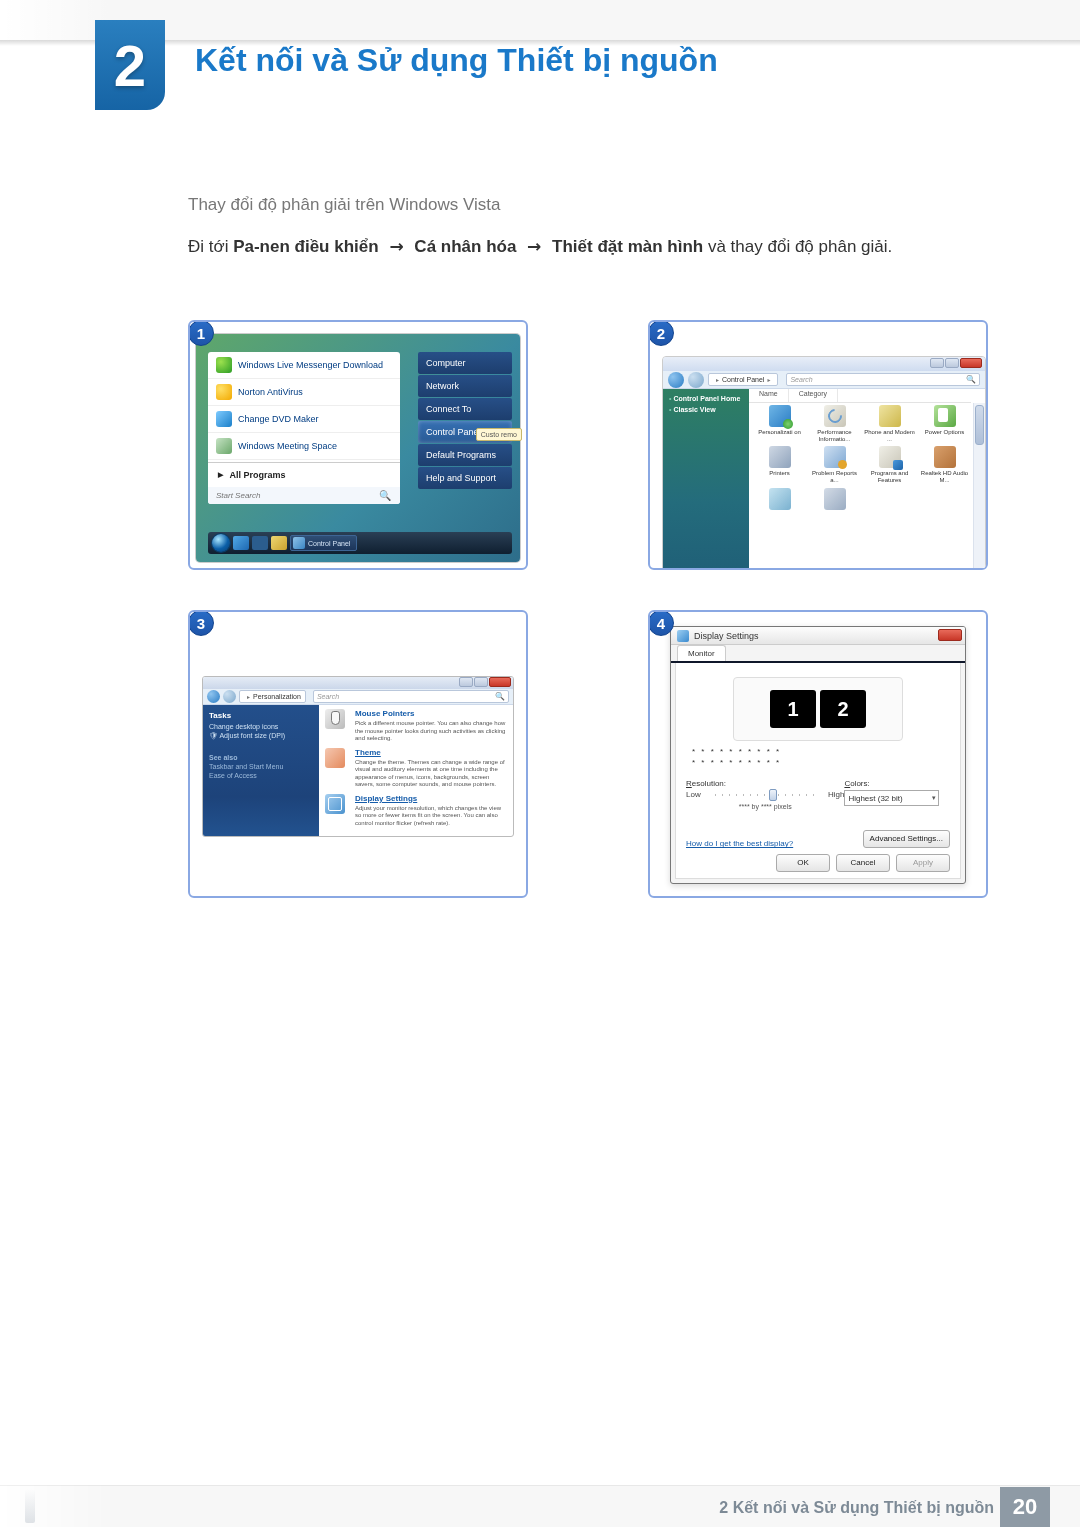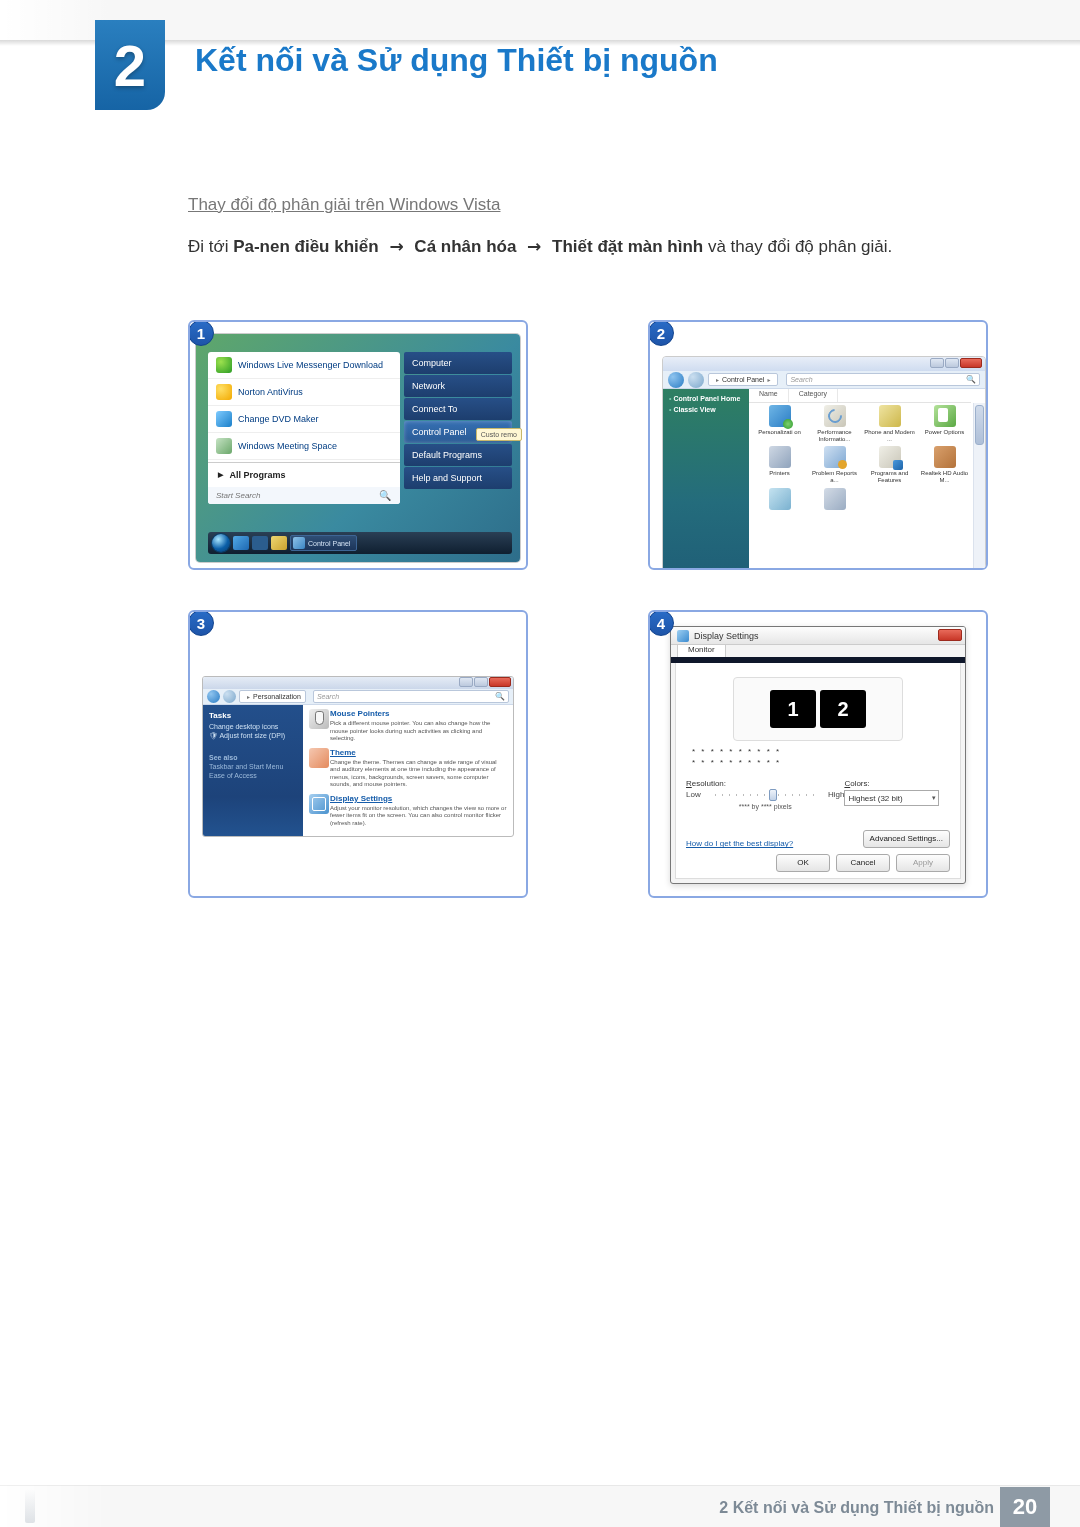--- a/index.html
+++ b/index.html
@@ -15,21 +15,21 @@
   }
 
   .chnum { position:absolute; top:20px; left:95px; width:70px; height:90px;
     background:linear-gradient(to bottom,#2a7fbf 0%, #1664a5 100%); border-bottom-right-radius:18px;
     display:flex; align-items:center; justify-content:center; color:#fff; font-size:58px; font-weight:bold;
     text-shadow:0 2px 4px rgba(0,0,0,0.3);
   }
   .chtitle { position:absolute; top:42px; left:195px; font-size:32px; font-weight:bold; color:#1a79c9; }
 
   .body-col { position:absolute; top:195px; left:188px; right:92px; }
-  .subhead { color:#777; font-size:17px; margin-bottom:18px;text-decoration:underline; }
+  .subhead { color:#777; font-size:17px; margin-bottom:18px; }
   .instr { color:#333; font-size:17px; line-height:1.6; margin-bottom:60px; }
   .instr .bold { font-weight:bold; }
   .instr .arrow { font-family:"DejaVu Sans","Segoe UI Symbol",sans-serif; padding:0 6px; }
 
   .shots { position:relative; width:100%; }
   .shot-row { display:flex; justify-content:space-between; margin-bottom:40px; }
   .shot { width:340px; height:250px; border:2px solid #8aa8e3; border-radius:6px; position:relative; background:#fff; overflow:hidden; }
   .shot-tall { height:288px; }
   .badge { position:absolute; top:-2px; left:-2px; width:26px; height:26px; border-radius:50%;
     background:linear-gradient(to bottom,#296cc7,#1d54a8); border:1px solid #11428d;
@@ -50,21 +50,21 @@
   .c-nav { background:radial-gradient(circle at 30% 30%,#ffe066,#f2a900); }
   .c-dvd { background:linear-gradient(135deg,#7ecbff,#1a7fc9); }
   .c-meet { background:linear-gradient(135deg,#c6e3c4,#6aa76a); }
   .s1-sep { height:1px; background:#ccc; margin:2px 0; }
   .s1-allp { padding:5px 10px; font-size:9px; font-weight:bold; color:#222; display:flex; align-items:center; }
   .s1-allp::before { content:"▶"; font-size:7px; margin-right:6px; }
   .s1-search { margin-top:2px; background:#f3f7fc; padding:3px 8px; display:flex; align-items:center; }
   .s1-search input { flex:1; border:none; background:transparent; font-size:8px; font-style:italic; color:#888; outline:none; }
   .s1-search .mag { font-size:10px; color:#3a78c8; }
 
-  .s1-right { position:absolute; top:18px; right:8px; width:108px; }
+  .s1-right { position:absolute; top:18px; right:8px; width:94px; }
   .s1-rbtn { background:linear-gradient(to bottom,#274f87,#1d3e6e); color:#fff; font-size:9px; padding:6px 8px; margin-bottom:1px; border-radius:2px; }
   .s1-rbtn.sel { background:linear-gradient(to bottom,#3670b3,#295a94); box-shadow:inset 0 0 4px rgba(255,255,255,0.3); }
   .s1-tip { position:absolute; top:94px; right:-2px; background:#fff7d4; border:1px solid #c9b86a; font-size:7px; padding:2px 4px; color:#555; border-radius:2px; z-index:20; }
 
   .s1-task { position:absolute; left:12px; right:8px; bottom:8px; height:22px;
     background:linear-gradient(to bottom,#2a3f55,#0f1f30); border-radius:3px; display:flex; align-items:center; padding:0 4px; gap:3px; }
   .vistaorb { width:18px; height:18px; border-radius:50%;
     background:radial-gradient(circle at 35% 30%,#a9e6ff,#0b5fa8 55%,#063a6b); box-shadow:0 0 0 1px #0a3c66; }
   .tbi { width:16px; height:14px; border-radius:2px; background:#2b5d8e; }
   .tbi.ie { background:linear-gradient(135deg,#52a9e6,#1d68b2); }
@@ -114,43 +114,43 @@
   .w7-scroll .thumb { position:absolute; left:1px; right:1px; top:2px; height:40px; background:linear-gradient(#cfdaea,#aebfd8); border:1px solid #9cb0cc; border-radius:3px;}
   .half-row { filter:blur(0.3px); opacity:0.9; }
 
   
   .s3pad { position:absolute; inset:18px 12px 12px 12px; }
   .s3win { border:1px solid #bbb; border-radius:3px; overflow:hidden; background:#fff; margin-top:46px; }
   .s3-title { height:12px; background:linear-gradient(#e5ecf6,#cbd7ea); position:relative; }
   .s3-title .w7-btns { right:2px; top:0; }
   .s3-addr { height:16px; background:#e6eff8; display:flex; align-items:center; padding:0 4px; gap:3px; border-bottom:1px solid #cdd9ea;}
   .s3-body { display:flex; min-height:112px; }
-  .s3-side { width:100px; background:linear-gradient(to bottom,#234f8b 0%, #1d437a 70%, #22528f 100%); padding:6px 6px; }
+  .s3-side { width:116px; background:linear-gradient(to bottom,#234f8b 0%, #1d437a 70%, #22528f 100%); padding:6px 6px; }
   .s3-side h5 { font-size:8px; font-weight:bold; color:#fff; margin-bottom:3px; }
   .s3-side .lnk { font-size:7px; color:#cde0f3; display:block; margin-bottom:2px; }
   .s3-side .lnk.muted { color:#9bb9da; }
   .s3-side .grp2 { margin-top:14px; }
   .s3-main { flex:1; padding:4px 6px; font-size:6.5px; color:#444; line-height:1.25; }
-  .s3-main .sec { display:flex; gap:1px; margin-bottom:5px; }
+  .s3-main .sec { display:flex; gap:10px; margin-bottom:5px; }
   .mp-ic { width:20px; height:20px; flex:0 0 20px; border-radius:3px; }
   .mp-mouse { background:linear-gradient(135deg,#eee,#bbb); position:relative;}
   .mp-mouse::after{content:"";position:absolute;left:6px;top:2px;width:7px;height:12px;border:1px solid #777;border-radius:5px 5px 8px 8px;background:#f7f7f7;}
   .mp-theme { background:linear-gradient(135deg,#f5c8b1,#e48a5d);}
   .mp-disp  { background:linear-gradient(135deg,#a6cff0,#4a92ce); position:relative;}
   .mp-disp::after{content:"";position:absolute;inset:3px;border:1px solid #fff;border-radius:2px;}
   .sec h6 { font-size:8px; color:#155caa; margin-bottom:1px; }
   .sec h6 a { color:#155caa; text-decoration:underline; }
   .sec p { font-size:6px; color:#555; }
 
   
   .dlg { position:absolute; top:14px; left:20px; right:20px; bottom:12px; border:1px solid #777; border-radius:3px; background:#f4f4f4; box-shadow:0 2px 6px rgba(0,0,0,0.15); overflow:hidden;}
   .dlg-title { height:18px; background:linear-gradient(#fdfdfd,#e6e6e6); border-bottom:1px solid #ccc; display:flex; align-items:center; padding:0 6px; font-size:9px; color:#333; position:relative;}
   .dlg-title .dicon { width:12px;height:12px;margin-right:5px;background:linear-gradient(135deg,#9dcff2,#3a8acf);border-radius:2px;}
   .dlg-title .dclose { position:absolute; right:3px; top:2px; width:24px; height:12px; background:linear-gradient(#e86a5a,#c83728); border:1px solid #9c2a1d; border-radius:2px;}
-  .dlg-tabs { height:18px; border-bottom:6px solid #0f172a; display:flex; align-items:flex-end; padding-left:6px;}
+  .dlg-tabs { height:18px; border-bottom:2px solid #0f172a; display:flex; align-items:flex-end; padding-left:6px;}
   .dlg-tab { font-size:8px; padding:3px 10px; border:1px solid #ccc; border-bottom:none; background:#fff; border-radius:3px 3px 0 0; color:#333;}
   .dlg-body { padding:6px 10px 6px 10px; background:#fff; margin:0 4px 4px 4px; border:1px solid #ddd; border-top:none; height:calc(100% - 40px); position:relative;}
   .monprev { width:170px; height:64px; margin:8px auto 6px auto; background:#fafafa; border:1px solid #ddd; border-radius:4px; position:relative; display:flex; align-items:center; justify-content:center; gap:4px;}
   .mon { width:46px; height:38px; background:#000; color:#fff; font-size:20px; font-weight:bold; display:flex; align-items:center; justify-content:center; border-radius:3px;}
   .starline { font-size:8px; color:#333; letter-spacing:2px; margin:2px 0 0 6px;}
   .controls { display:flex; justify-content:flex-start; margin-top:12px; font-size:8px; color:#333;}
   .ctl { width:60%; }
   .ctl-lbl { text-decoration:underline dotted transparent; }
   .ctl u { text-decoration:underline; }
   .slider-row { display:flex; align-items:center; gap:14px; margin-top:2px;}

